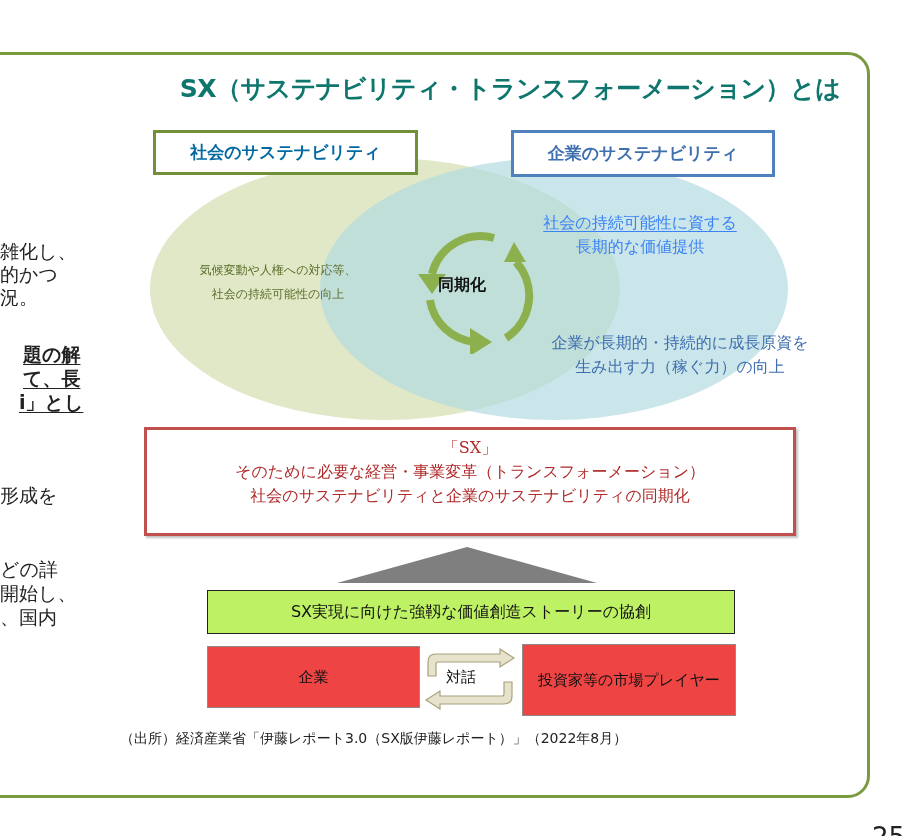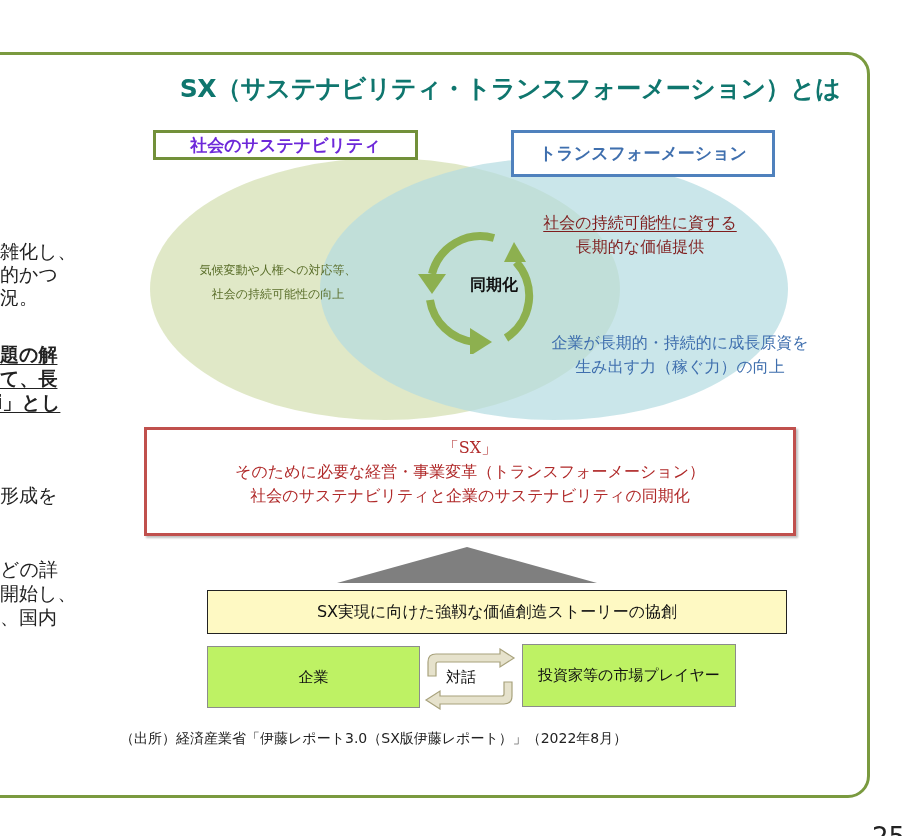--- a/index.html
+++ b/index.html
@@ -1,67 +1,67 @@
 <!DOCTYPE html>
 <html><head>
 <meta charset="utf-8">
 <style>
   html, body { margin:0; padding:0; }
   body { width:922px; height:836px; background:#ffffff; position:relative; overflow:hidden;
          font-family:"DejaVu Sans", "Liberation Sans", sans-serif; color:#222; }
 
   
   .left-text { position:absolute; left:0; font-size:19px; color:#222; white-space:nowrap; line-height:23px; }
-  .left-text.bold { font-weight:bold; text-decoration:underline; text-underline-offset:3px; }
+  .left-text.bold { font-weight:bold; text-decoration:underline; text-underline-offset:3px;padding-left:23px; }
 
   
   .panel { position:absolute; left:-40px; top:52px; width:910px; height:746px;
            border:3px solid #7a9a3f; border-radius:22px; box-sizing:border-box; background:transparent; }
 
   .title { position:absolute; left:140px; top:72px; width:740px; text-align:center;
            font-size:25px; font-weight:bold; color:#0f766e; letter-spacing:-0.5px; }
 
   .ellipse { position:absolute; border-radius:50%; }
   .ell-left { left:150px; top:158px; width:470px; height:262px; background:rgba(214,224,180,0.75); }
   .ell-right { left:320px; top:158px; width:468px; height:262px; background:rgba(180,220,225,0.7); }
 
   .label-box { position:absolute; background:#fff; box-sizing:border-box; font-size:17px; font-weight:bold;
                display:flex; align-items:center; justify-content:center; }
-  .lb-society { left:153px; top:130px; width:265px; height:30px; border:3px solid #72903a; color:#6d28d9; }
+  .lb-society { left:153px; top:130px; width:265px; height:45px; border:3px solid #72903a; color:#0369a1; }
   .lb-company { left:511px; top:130px; width:264px; height:47px; border:3px solid #4f81bd; color:#3f6fae; }
 
   .ell-text-left { position:absolute; left:143px; top:258px; width:270px; text-align:center;
                    font-size:12px; line-height:24px; color:#5a6e2a; }
   .ell-text-r1 { position:absolute; left:510px; top:211px; width:260px; text-align:center;
-                 font-size:16px; line-height:24px; color:#7f1d1d; }
+                 font-size:16px; line-height:24px; color:#3b82f6; }
   .ell-text-r1 .u { text-decoration:underline; text-underline-offset:3px; }
   .ell-text-r2 { position:absolute; left:510px; top:331px; width:340px; text-align:center;
                  font-size:16px; line-height:24px; color:#3f6fae; }
 
   .sync-icon { position:absolute; left:408px; top:224px; width:140px; height:130px; }
-  .sync-label { position:absolute; left:438px; top:275px; width:80px; text-align:right; font-size:16px;
+  .sync-label { position:absolute; left:438px; top:275px; width:80px; text-align:left; font-size:16px;
                 font-weight:bold; color:#111; }
 
   .sx-box { position:absolute; left:144px; top:427px; width:652px; height:109px; border:3px solid #c0504d;
             box-sizing:border-box; background:#fff; color:#b02a2a; text-align:center; font-size:16px;
             line-height:24px; padding-top:6px; box-shadow:2px 2px 2px rgba(0,0,0,0.25); }
   .sx-box .sx-tag { font-family:"DejaVu Serif", "Liberation Serif", serif; }
 
   .triangle { position:absolute; left:337px; top:547px; width:0; height:0;
               border-left:130px solid transparent; border-right:130px solid transparent;
               border-bottom:36px solid #7f7f7f; }
 
-  .story-box { position:absolute; left:207px; top:590px; width:580px; height:44px; border:1.5px solid #222;
-               background:#fef9c3; box-sizing:border-box; display:flex; align-items:center; justify-content:center;
+  .story-box { position:absolute; left:207px; top:590px; width:528px; height:44px; border:1.5px solid #222;
+               background:#bef264; box-sizing:border-box; display:flex; align-items:center; justify-content:center;
                font-size:16px; color:#111; }
 
-  .grey-box { position:absolute; background:#bef264; border:1.5px solid #8c8c8c; box-sizing:border-box;
+  .grey-box { position:absolute; background:#ef4444; border:1.5px solid #8c8c8c; box-sizing:border-box;
               display:flex; align-items:center; justify-content:center; font-size:15px; color:#111; }
   .gb-company { left:207px; top:646px; width:213px; height:62px; }
-  .gb-investor { left:522px; top:644px; width:214px; height:63px; }
+  .gb-investor { left:522px; top:644px; width:214px; height:72px; }
 
   .dialog-icon { position:absolute; left:422px; top:648px; width:96px; height:62px; }
   .dialog-label { position:absolute; left:446px; top:668px; width:52px; text-align:left; font-size:15px; color:#111; }
 
   .source { position:absolute; left:120px; top:730px; font-size:14px; color:#222; white-space:nowrap; }
 
   .page-num { position:absolute; left:872px; top:822px; font-size:26px; color:#222; }
 </style>
 </head>
 <body>
@@ -78,21 +78,21 @@
 <div class="left-text" style="top:606px">、国内</div>
 
 <div class="panel"></div>
 
 <div class="title">SX（サステナビリティ・トランスフォーメーション）とは</div>
 
 <div class="ellipse ell-left"></div>
 <div class="ellipse ell-right"></div>
 
 <div class="label-box lb-society">社会のサステナビリティ</div>
-<div class="label-box lb-company">トランスフォーメーション</div>
+<div class="label-box lb-company">企業のサステナビリティ</div>
 
 <div class="ell-text-left">
   <div>気候変動や人権への対応等、</div>
   <div>社会の持続可能性の向上</div>
 </div>
 
 <div class="ell-text-r1">
   <div class="u">社会の持続可能性に資する</div>
   <div>長期的な価値提供</div>
 </div>

